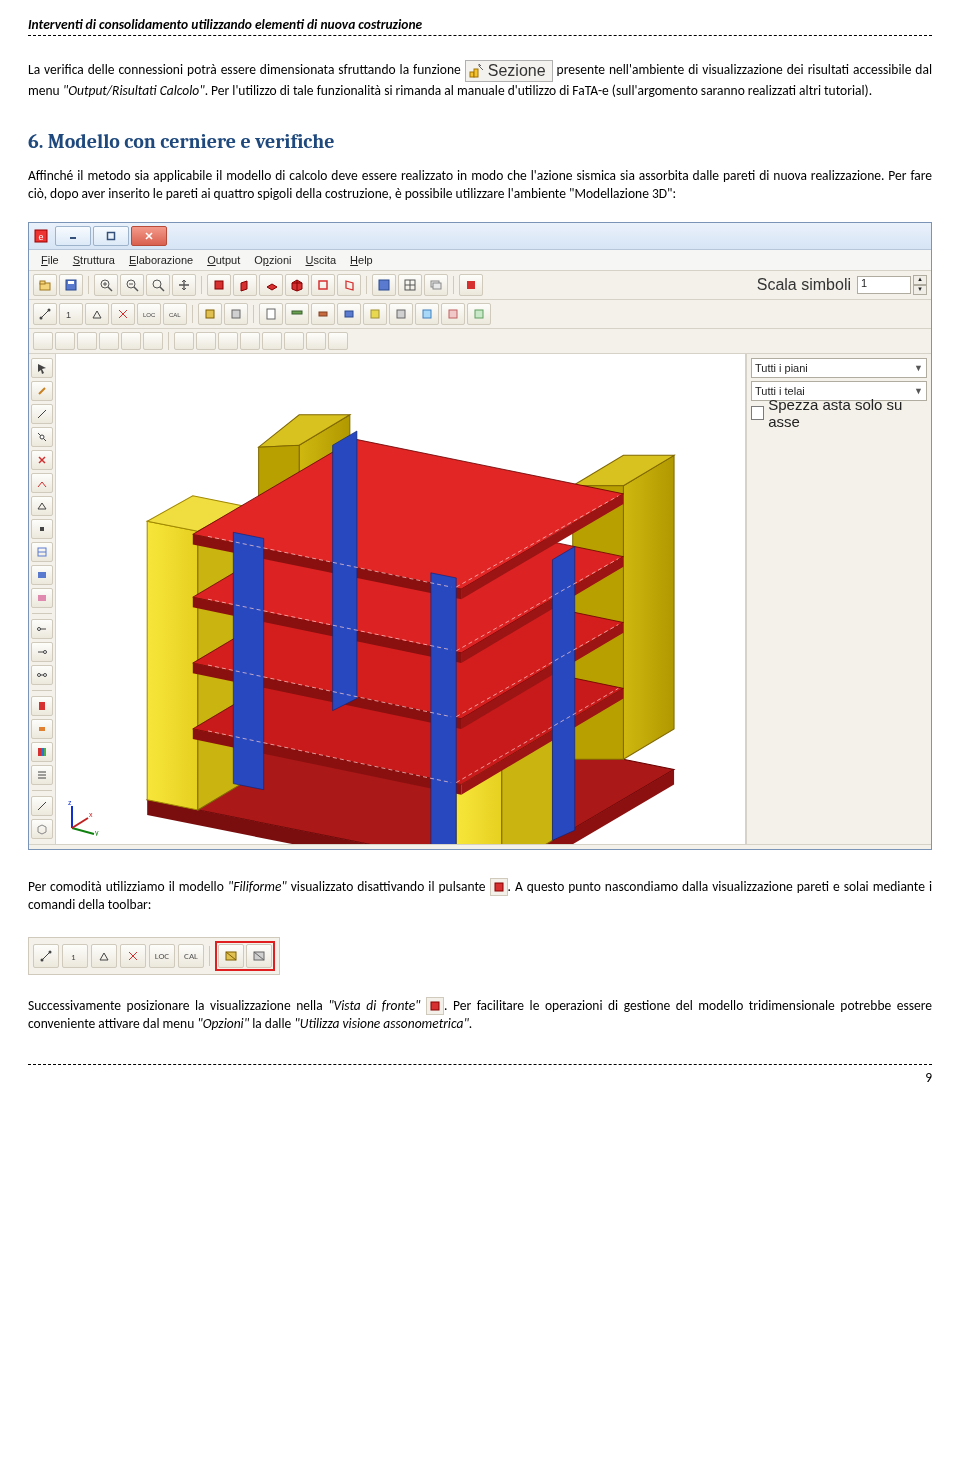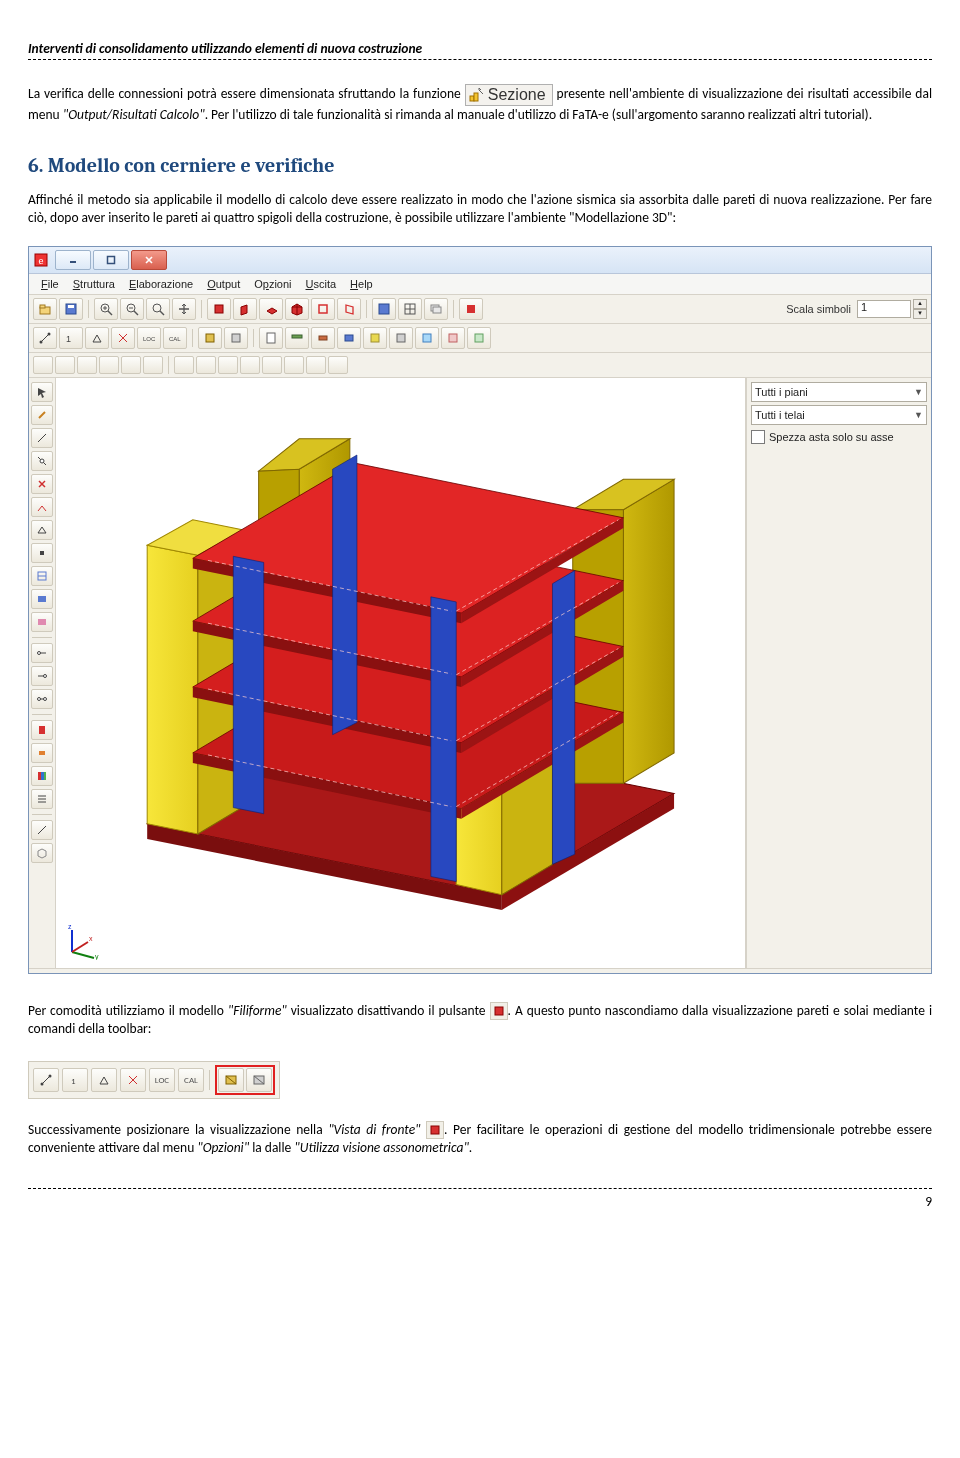--- a/index.html
+++ b/index.html
@@ -4,21 +4,21 @@
 <style>
   body {
     margin: 0;
     padding: 0;
     font-family: Calibri, Arial, sans-serif;
     background: #fff;
     color: #000;
     width: 960px;
   }
   .page {
-    padding: 40px 28px 20px 28px;
+    padding: 16px 28px 20px 28px;
   }
   .header-title {
     font-style: italic;
     font-weight: bold;
     font-size: 13.5px;
     margin-bottom: 2px;
   }
   .header-rule {
     border-top: 1px dashed #000;
     margin: 2px 0 24px 0;
@@ -112,29 +112,29 @@
   }
   .tb-btn {
     width:22px;height:20px;
     border:1px solid #cfcabc;
     background:linear-gradient(#fdfdfb,#ece8dc);
     border-radius:2px;
     display:inline-flex;align-items:center;justify-content:center;
   }
   .tb-sep { width:1px; height:18px; background:#cfcabc; margin:0 3px;}
   .tb-spacer { flex:1; }
-  .tb-label { font-size:11px; color:#333; margin-right:4px; white-space:nowrap;}
+  .tb-label { font-size:16px; color:#333; margin-right:4px; white-space:nowrap;}
   .tb-input {
     width:46px;height:16px;border:1px solid #b0aca0;
     background:#fff;padding:0 3px;font-size:11px;
   }
   .tb-spin { display:flex;flex-direction:column;justify-content:center; }
   .tb-spin div{width:12px;height:8px;border:1px solid #b0aca0;background:#efede6;font-size:7px;line-height:6px;text-align:center;}
 
-  .app-body { display:flex; height:590px; }
+  .app-body { display:flex; height:490px; }
   .left-toolbar {
     width: 26px;
     background:#f3f1ea;
     border-right:1px solid #d6d2c8;
     display:flex;flex-direction:column;align-items:center;
     padding:4px 0; gap:3px;
   }
   .left-toolbar .lt-btn {
     width:20px;height:18px;
     border:1px solid #cfcabc;
@@ -160,21 +160,21 @@
     padding:4px;
     display:flex;flex-direction:column;gap:3px;
   }
   .combo {
     height:18px;border:1px solid #b0aca0;background:#fff;
     display:flex;align-items:center;justify-content:space-between;
     padding:0 3px;font-size:11px;
   }
   .combo .chev { font-size:9px;color:#555;}
   .checkbox-row {
-    display:flex;align-items:center;gap:4px;font-size:11px;height:18px;
+    display:flex;align-items:center;gap:4px;font-size:15px;height:18px;
   }
   .checkbox-row .cb {
     width:12px;height:12px;border:1px solid #7a7a7a;background:#fff;
   }
   .app-statusbar {
     height:4px;background:#f3f1ea;border-top:1px solid #d6d2c8;
   }
 
   
   .building-svg { position:absolute; inset:0; }

